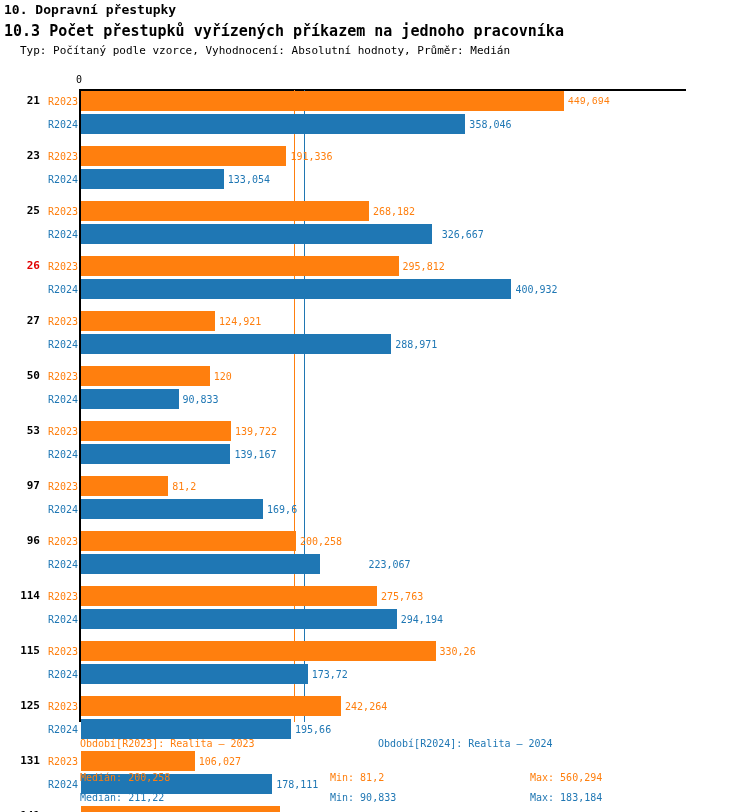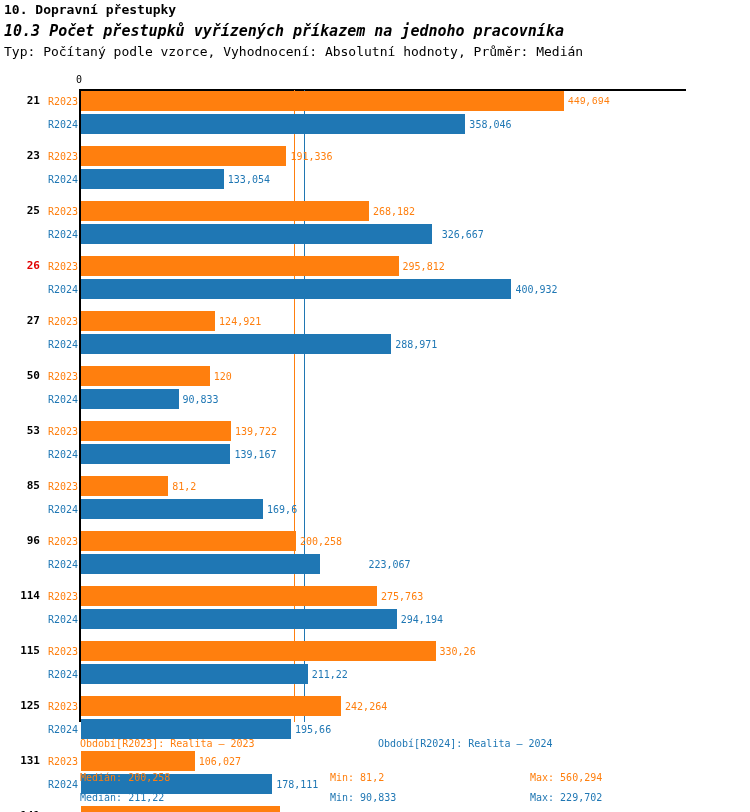--- a/index.html
+++ b/index.html
@@ -24,27 +24,26 @@
     white-space: nowrap;
   }
   .title2 {
     position: absolute;
     left: 4px;
     top: 22px;
     font-size: 15px;
     font-weight: bold;
     color: #000000;
     white-space: nowrap;
-    font-style: italic;
   }
   .subtitle {
     position: absolute;
-    left: 4px;
+    left: 20px;
     top: 44px;
-    font-size: 13px;
+    font-size: 11px;
     color: #000000;
     white-space: nowrap;
   }
   #plot {
     position: absolute;
     left: 0;
     top: 0;
     width: 750px;
     height: 812px;
   }
@@ -200,21 +199,21 @@
       <div class="row-group">
         <div class="row-number" style="top: 424px;">53</div>
         <div class="series-label orange" style="top: 426px;">R2023</div>
         <div class="bar orange" style="top: 421px; width: 149.992px;"></div>
         <div class="bar-value orange" style="left: 234.992px; top: 426px;">139,722</div>
         <div class="series-label blue" style="top: 449px;">R2024</div>
         <div class="bar blue" style="top: 444px; width: 149.396px;"></div>
         <div class="bar-value blue" style="left: 234.396px; top: 449px;">139,167</div>
       </div>
       <div class="row-group">
-        <div class="row-number" style="top: 479px;">85</div>
+        <div class="row-number" style="top: 479px;">97</div>
         <div class="series-label orange" style="top: 481px;">R2023</div>
         <div class="bar orange" style="top: 476px; width: 87.1682px;"></div>
         <div class="bar-value orange" style="left: 172.168px; top: 481px;">81,2</div>
         <div class="series-label blue" style="top: 504px;">R2024</div>
         <div class="bar blue" style="top: 499px; width: 182.066px;"></div>
         <div class="bar-value blue" style="left: 267.066px; top: 504px;">169,6</div>
       </div>
       <div class="row-group">
         <div class="row-number" style="top: 534px;">96</div>
         <div class="series-label orange" style="top: 536px;">R2023</div>
@@ -233,21 +232,21 @@
         <div class="bar blue" style="top: 609px; width: 315.817px;"></div>
         <div class="bar-value blue" style="left: 400.817px; top: 614px; text-align: right;">294,194</div>
       </div>
       <div class="row-group">
         <div class="row-number" style="top: 644px;">115</div>
         <div class="series-label orange" style="top: 646px;">R2023</div>
         <div class="bar orange" style="top: 641px; width: 354.534px;"></div>
         <div class="bar-value orange" style="left: 439.534px; top: 646px;">330,26</div>
         <div class="series-label blue" style="top: 669px;">R2024</div>
         <div class="bar blue" style="top: 664px; width: 226.745px;"></div>
-        <div class="bar-value blue" style="left: 311.745px; top: 669px;">211,22</div>
+        <div class="bar-value blue" style="left: 311.745px; top: 669px;">173,72</div>
       </div>
       <div class="row-group">
         <div class="row-number" style="top: 699px;">125</div>
         <div class="series-label orange" style="top: 701px;">R2023</div>
         <div class="bar orange" style="top: 696px; width: 260.07px;"></div>
         <div class="bar-value orange" style="left: 345.07px; top: 701px;">242,264</div>
         <div class="series-label blue" style="top: 724px;">R2024</div>
         <div class="bar blue" style="top: 719px; width: 210.041px;"></div>
         <div class="bar-value blue" style="left: 295.041px; top: 724px;">195,66</div>
       </div>
@@ -273,14 +272,14 @@
 <div id="legend-area">
     <div class="legend-item orange" style="left: 80px; top: 738px;">Období[R2023]: Realita – 2023</div>
     <div class="legend-item blue" style="left: 378px; top: 738px;">Období[R2024]: Realita – 2024</div>
   </div>
 <div id="stats-area">
     <div class="stat orange" style="left: 80px; top: 772px;">Medián: 200,258</div>
     <div class="stat orange" style="left: 330px; top: 772px;">Min: 81,2</div>
     <div class="stat orange" style="left: 530px; top: 772px;">Max: 560,294</div>
     <div class="stat blue" style="left: 80px; top: 792px; text-align: right;">Medián: 211,22</div>
     <div class="stat blue" style="left: 330px; top: 792px;">Min: 90,833</div>
-    <div class="stat blue" style="left: 530px; top: 792px;">Max: 229,702</div>
+    <div class="stat blue" style="left: 530px; top: 792px;">Max: 183,184</div>
   </div>
 
 </body></html>

